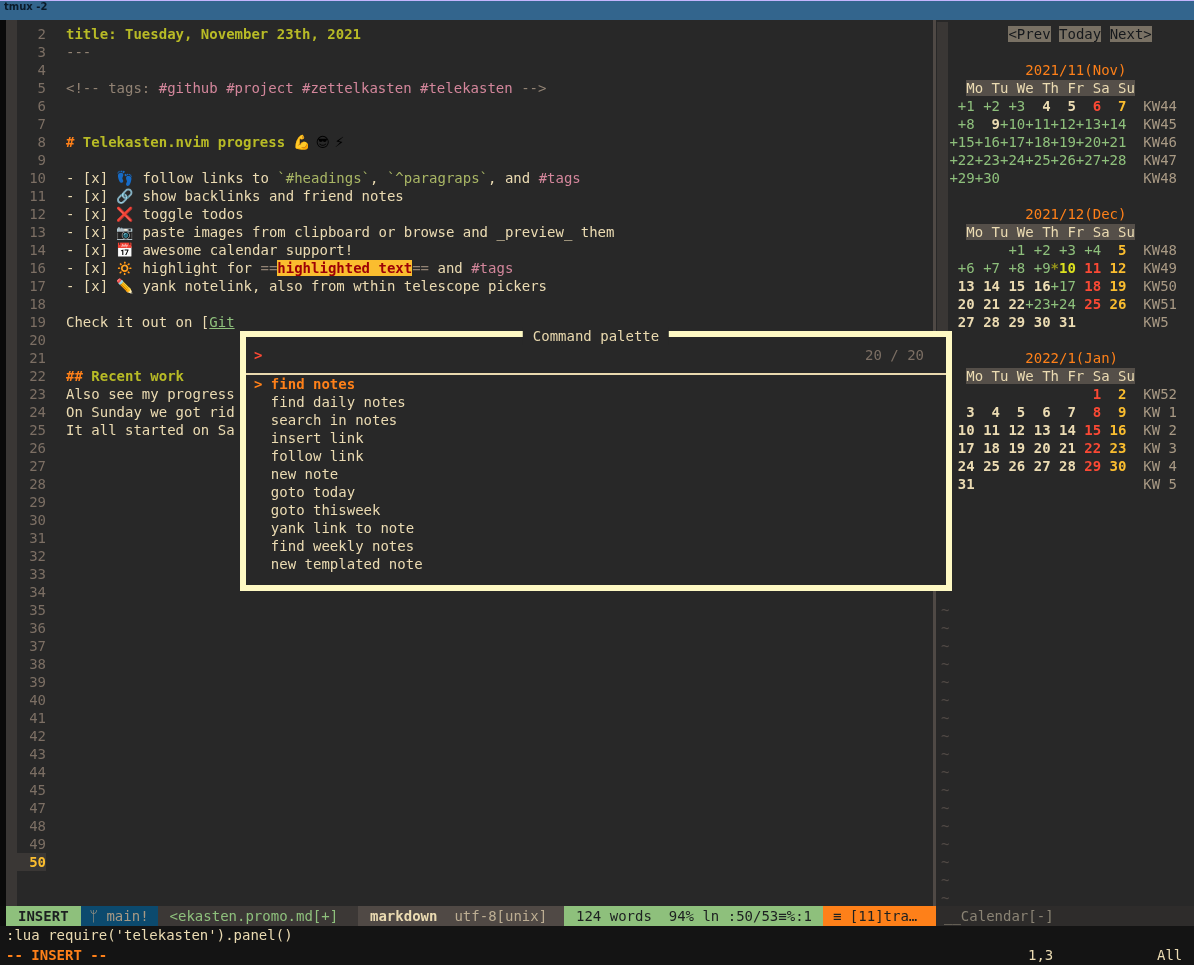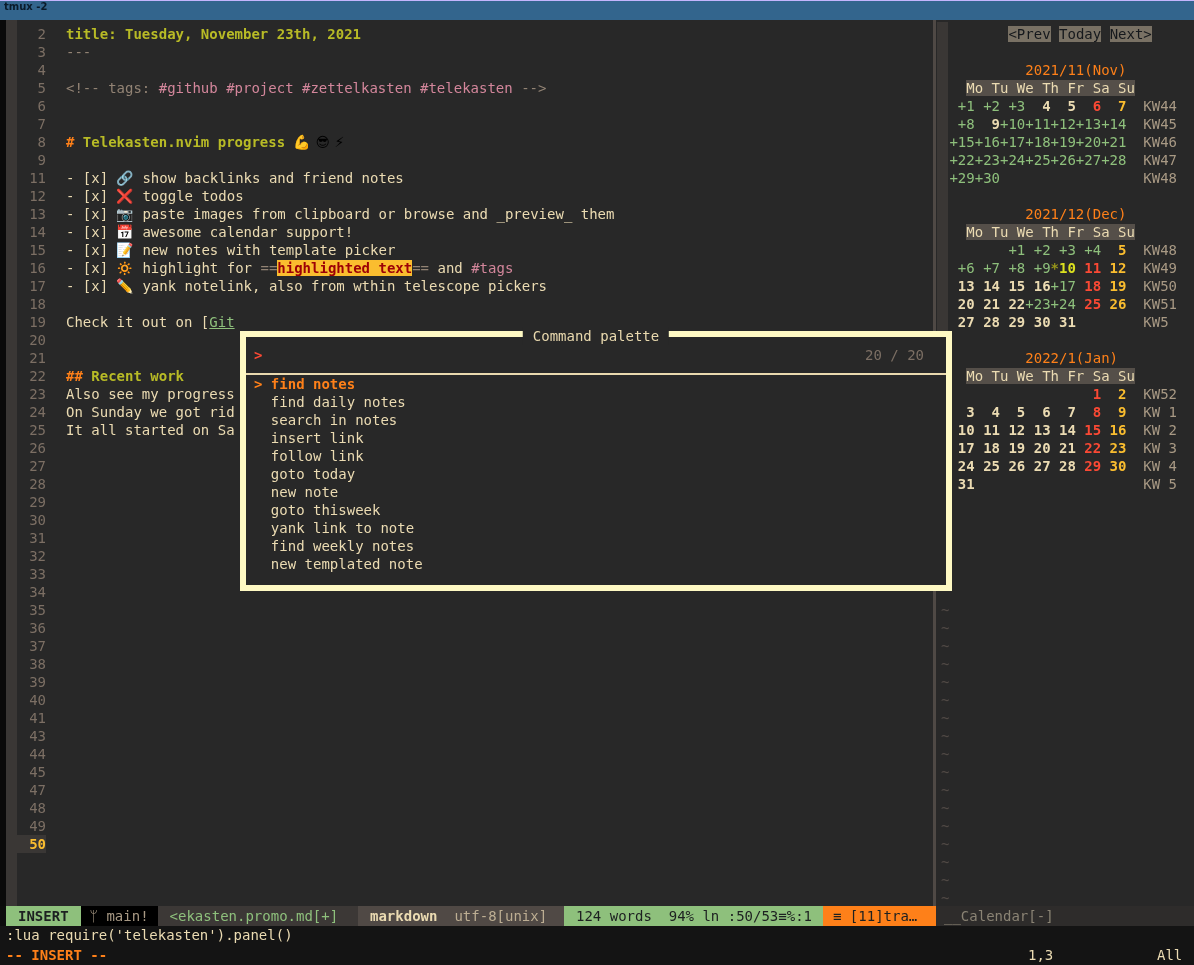--- a/index.html
+++ b/index.html
@@ -53,21 +53,21 @@
   .pprompt{height:38px;line-height:36px;border-bottom:2px solid #e9d9ae;padding:0 22px 0 8px;display:flex;justify-content:space-between}
   .pchar{color:#fb4934;font-weight:bold}
   .pcount{color:#7c6f64}
   .presults{padding:0 8px 0 8px}
   .pitem{height:18px;line-height:18px;white-space:pre;color:#ebdbb2}
   .pitem.sel{color:#fe8019;font-weight:bold}
 
   
   .sl{position:absolute;left:6px;top:906px;width:930px;height:20px;background:#3c3836;display:flex;line-height:20px;white-space:pre;overflow:hidden}
   .sl-mode{background:#8ec07c;color:#1d2021;font-weight:bold;padding:0 12px}
-  .sl-branch{background:#000000;color:#a89984;padding:0 9px}
+  .sl-branch{background:#0c4a6e;color:#a89984;padding:0 9px}
   .sl-file{color:#8ec07c;padding:0 12px}
   .sl-spacer{flex:1}
   .sl-ft{background:#504945;color:#ebdbb2;padding:0 12px;width:206px}
   .sl-ft .ftname{font-weight:bold}
   .sl-ft .enc{color:#bdae93;margin-left:17px}
   .sl-words{background:#8ec07c;color:#1d2021;width:259px;padding-left:12px;font-weight:normal}
   .sl-buf{background:#fe8019;color:#1d2021;width:113px;padding-left:10px}
   .sl-cal{position:absolute;left:936px;top:906px;width:258px;height:20px;background:#2e2c2b;color:#8a8374;line-height:20px;padding-left:8px;white-space:pre}
 
   .cmdline{position:absolute;left:0;top:926px;width:1194px;height:19px;background:#141414;color:#ebdbb2;line-height:19px;padding-left:6px;white-space:pre}
@@ -89,25 +89,25 @@
     <div class="lscroll"></div>
     <div class="editor" id="editor-lines">
         <div class="erow"><span class="ln">2</span><span class="ltxt"><span class="sg-mdtitle">title: Tuesday, November 23th, 2021</span></span></div>
         <div class="erow"><span class="ln">3</span><span class="ltxt"><span class="sg-comment">---</span></span></div>
         <div class="erow"><span class="ln">4</span><span class="ltxt"></span></div>
         <div class="erow"><span class="ln">5</span><span class="ltxt"><span class="sg-comment">&lt;!-- tags: </span><span class="sg-tag">#github #project #zettelkasten #telekasten</span><span class="sg-comment"> --&gt;</span></span></div>
         <div class="erow"><span class="ln">6</span><span class="ltxt"></span></div>
         <div class="erow"><span class="ln">7</span><span class="ltxt"></span></div>
         <div class="erow"><span class="ln">8</span><span class="ltxt"><span class="sg-hmark"># </span><span class="sg-htext">Telekasten.nvim progress </span><span class="sg-emoji">💪 😎 ⚡</span></span></div>
         <div class="erow"><span class="ln">9</span><span class="ltxt"></span></div>
+        <div class="erow"><span class="ln">10</span><span class="ltxt"><span class="sg-text">- [x] </span><span class="sg-emoji">👣</span><span class="sg-text"> follow links to </span><span class="sg-code">`#headings`</span><span class="sg-text">, </span><span class="sg-code">`^paragraps`</span><span class="sg-text">, and </span><span class="sg-tag">#tags</span></span></div>
         <div class="erow"><span class="ln">11</span><span class="ltxt"><span class="sg-text">- [x] </span><span class="sg-emoji">🔗</span><span class="sg-text"> show backlinks and friend notes</span></span></div>
         <div class="erow"><span class="ln">12</span><span class="ltxt"><span class="sg-text">- [x] </span><span class="sg-emoji">❌</span><span class="sg-text"> toggle todos</span></span></div>
         <div class="erow"><span class="ln">13</span><span class="ltxt"><span class="sg-text">- [x] </span><span class="sg-emoji">📷</span><span class="sg-text"> paste images from clipboard or browse and _preview_ them</span></span></div>
         <div class="erow"><span class="ln">14</span><span class="ltxt"><span class="sg-text">- [x] </span><span class="sg-emoji">📅</span><span class="sg-text"> awesome calendar support!</span></span></div>
-        <div class="erow"><span class="ln">15</span><span class="ltxt"><span class="sg-text">- [x] </span><span class="sg-emoji">📝</span><span class="sg-text"> new notes with template picker</span></span></div>
         <div class="erow"><span class="ln">16</span><span class="ltxt"><span class="sg-text">- [x] </span><span class="sg-emoji">🔅</span><span class="sg-text"> highlight for </span><span class="sg-comment">==</span><span class="sg-hltext">highlighted text</span><span class="sg-comment">==</span><span class="sg-text"> and </span><span class="sg-tag">#tags</span></span></div>
         <div class="erow"><span class="ln">17</span><span class="ltxt"><span class="sg-text">- [x] </span><span class="sg-emoji">✏️</span><span class="sg-text"> yank notelink, also from wthin telescope pickers</span></span></div>
         <div class="erow"><span class="ln">18</span><span class="ltxt"></span></div>
         <div class="erow"><span class="ln">19</span><span class="ltxt"><span class="sg-text">Check it out on [</span><span class="sg-link">Git</span></span></div>
         <div class="erow"><span class="ln">20</span><span class="ltxt"></span></div>
         <div class="erow"><span class="ln">21</span><span class="ltxt"></span></div>
         <div class="erow"><span class="ln">22</span><span class="ltxt"><span class="sg-hmark">## </span><span class="sg-htext">Recent work</span></span></div>
         <div class="erow"><span class="ln">23</span><span class="ltxt"><span class="sg-text">Also see my progress</span></span></div>
         <div class="erow"><span class="ln">24</span><span class="ltxt"><span class="sg-text">On Sunday we got rid</span></span></div>
         <div class="erow"><span class="ln">25</span><span class="ltxt"><span class="sg-text">It all started on Sa</span></span></div>
@@ -120,20 +120,21 @@
         <div class="erow"><span class="ln">32</span><span class="ltxt"></span></div>
         <div class="erow"><span class="ln">33</span><span class="ltxt"></span></div>
         <div class="erow"><span class="ln">34</span><span class="ltxt"></span></div>
         <div class="erow"><span class="ln">35</span><span class="ltxt"></span></div>
         <div class="erow"><span class="ln">36</span><span class="ltxt"></span></div>
         <div class="erow"><span class="ln">37</span><span class="ltxt"></span></div>
         <div class="erow"><span class="ln">38</span><span class="ltxt"></span></div>
         <div class="erow"><span class="ln">39</span><span class="ltxt"></span></div>
         <div class="erow"><span class="ln">40</span><span class="ltxt"></span></div>
         <div class="erow"><span class="ln">41</span><span class="ltxt"></span></div>
+        <div class="erow"><span class="ln">42</span><span class="ltxt"></span></div>
         <div class="erow"><span class="ln">43</span><span class="ltxt"></span></div>
         <div class="erow"><span class="ln">44</span><span class="ltxt"></span></div>
         <div class="erow"><span class="ln">45</span><span class="ltxt"></span></div>
         <div class="erow"><span class="ln">47</span><span class="ltxt"></span></div>
         <div class="erow"><span class="ln">48</span><span class="ltxt"></span></div>
         <div class="erow"><span class="ln">49</span><span class="ltxt"></span></div>
         <div class="erow cur"><span class="ln">50</span><span class="ltxt"></span></div>
       </div>
     <div class="vsep"></div>
     <div class="calwin">
@@ -197,22 +198,22 @@
     <div class="pprompt">
       <span class="pchar">&gt;</span>
       <span class="pcount">20 / 20</span>
     </div>
     <div class="presults" id="palette-items">
         <div class="pitem sel">&gt; find notes</div>
         <div class="pitem">  find daily notes</div>
         <div class="pitem">  search in notes</div>
         <div class="pitem">  insert link</div>
         <div class="pitem">  follow link</div>
+        <div class="pitem">  new note</div>
         <div class="pitem">  goto today</div>
-        <div class="pitem">  new note</div>
         <div class="pitem">  goto thisweek</div>
         <div class="pitem">  yank link to note</div>
         <div class="pitem">  find weekly notes</div>
         <div class="pitem">  new templated note</div>
       </div>
   </div>
 
   <div class="sl">
     <span class="sl-mode">INSERT</span>
     <span class="sl-branch"><span>ᛘ</span> <span>main!</span></span>

